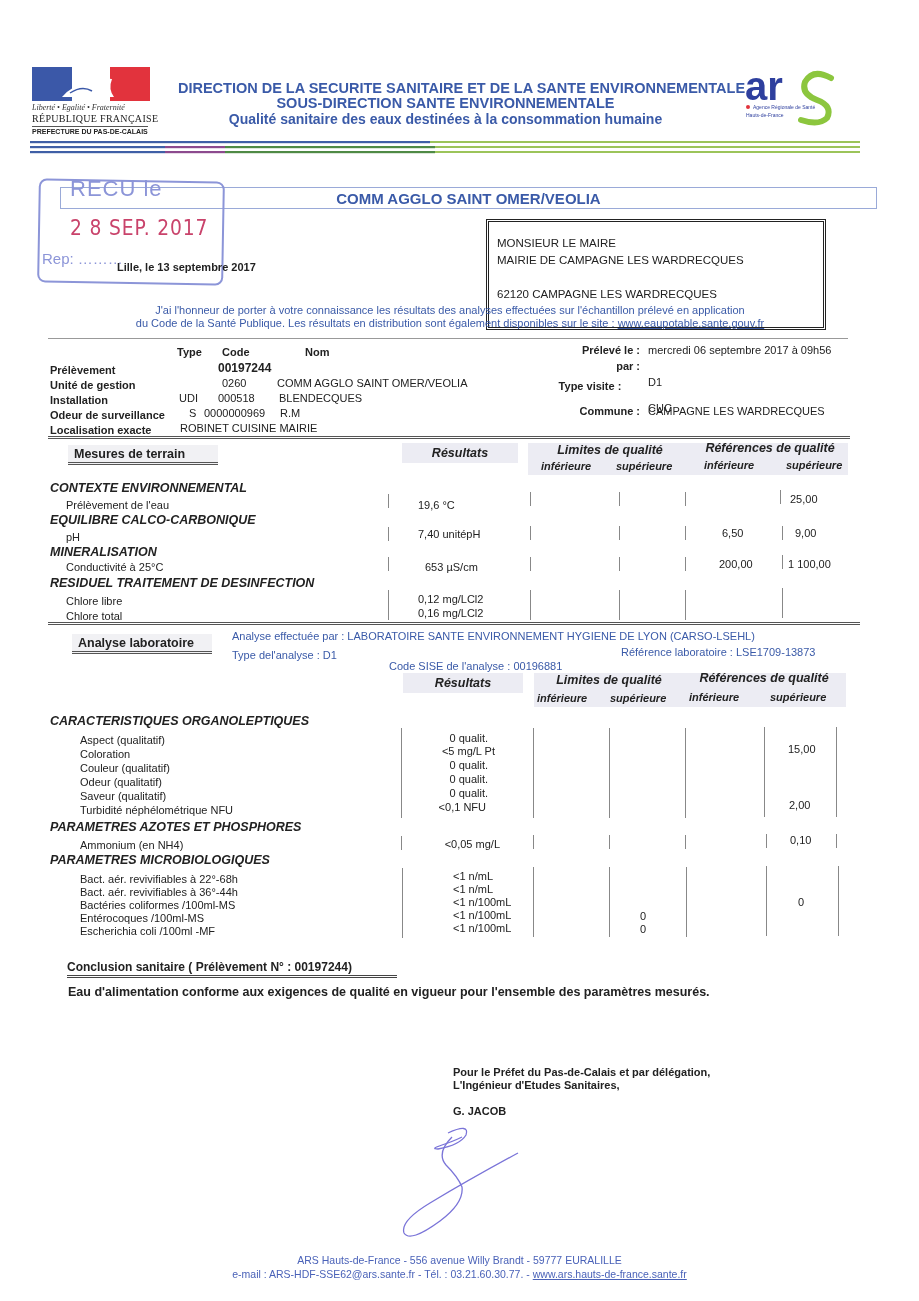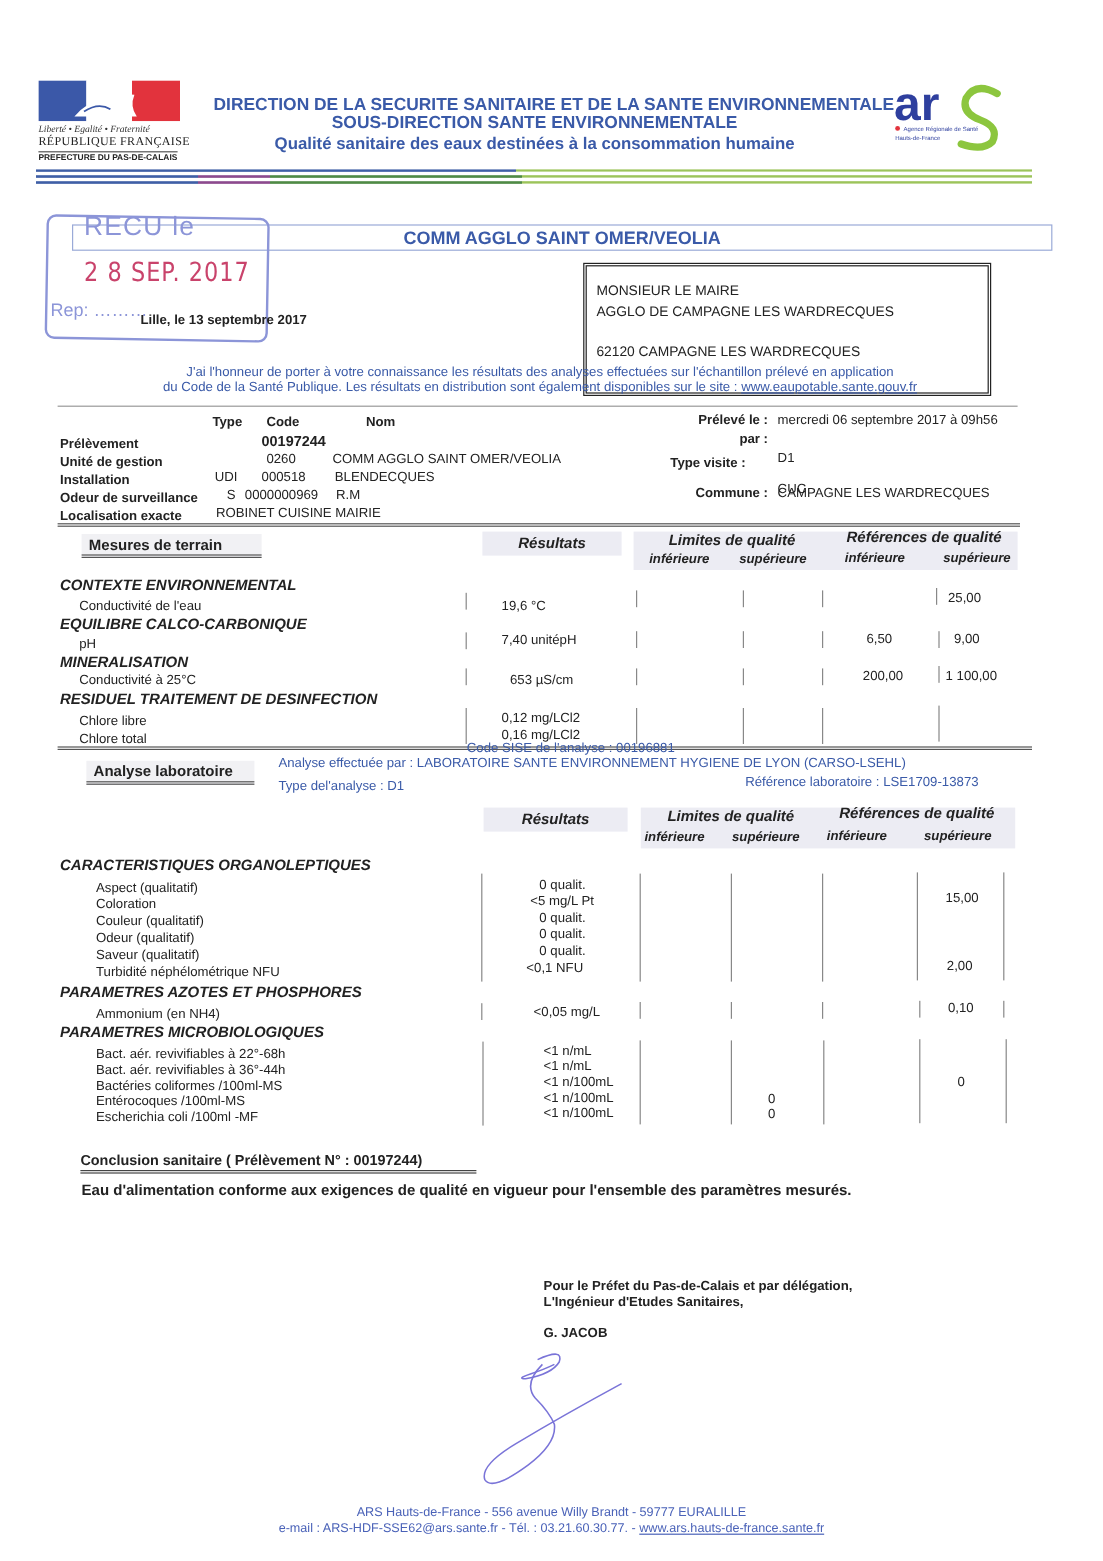--- a/index.html
+++ b/index.html
@@ -88,21 +88,21 @@
   <span>COMM AGGLO SAINT OMER/VEOLIA</span>
 </div>
 <div class="abs stamp"></div>
 <div class="abs stamp-recu">RECU le</div>
 <div class="abs stamp-date">2 8 SEP. 2017</div>
 <div class="abs stamp-rep">Rep: ………</div>
 <div class="abs lille">Lille, le 13 septembre 2017</div>
 
 <div class="abs addr">
   <div>MONSIEUR LE MAIRE</div>
-  <div>AGGLO DE CAMPAGNE LES WARDRECQUES</div>
+  <div>MAIRIE DE CAMPAGNE LES WARDRECQUES</div>
   <div style="height:17px"></div>
   <div>62120 CAMPAGNE LES WARDRECQUES</div>
 </div>
 
 <div class="abs intro">
   <div>J'ai l'honneur de porter à votre connaissance les résultats des analyses effectuées sur l'échantillon prélevé en application</div>
   <div><span>du Code de la Santé Publique. Les résultats en distribution sont également disponibles sur le site : </span><a href="#">www.eaupotable.sante.gouv.fr</a></div>
 </div>
 <div class="abs rule" style="left:48px;top:338px;width:800px;height:1px;background:#999;"></div>
 
@@ -146,21 +146,21 @@
 <div class="abs shade colhead" style="left:402px;top:443px;width:116px;height:20px;line-height:20px;">Résultats</div>
 <div class="abs shade" style="left:528px;top:443px;width:320px;height:32px;"></div>
 <div class="abs colhead" style="left:530px;top:443px;width:160px;">Limites de qualité</div>
 <div class="abs colhead" style="left:690px;top:441px;width:160px;">Références de qualité</div>
 <div class="abs subhead" style="left:541px;top:460px;">inférieure</div>
 <div class="abs subhead" style="left:616px;top:460px;">supérieure</div>
 <div class="abs subhead" style="left:704px;top:459px;">inférieure</div>
 <div class="abs subhead" style="left:786px;top:459px;">supérieure</div>
 
 <div class="abs cat" style="left:50px;top:481px;">CONTEXTE ENVIRONNEMENTAL</div>
-<div class="abs param" style="left:66px;top:499px;">Conductivité de l'eau</div>
+<div class="abs param" style="left:66px;top:499px;">Prélèvement de l'eau</div>
 <div class="abs val" style="left:418px;top:499px;">19,6  °C</div>
 <div class="abs val" style="left:790px;top:493px;">25,00</div>
 
 <div class="abs cat" style="left:50px;top:513px;">EQUILIBRE CALCO-CARBONIQUE</div>
 <div class="abs param" style="left:66px;top:531px;">pH</div>
 <div class="abs val" style="left:418px;top:528px;">7,40  unitépH</div>
 <div class="abs val" style="left:722px;top:527px;">6,50</div>
 <div class="abs val" style="left:795px;top:527px;">9,00</div>
 
 <div class="abs cat" style="left:50px;top:545px;">MINERALISATION</div>
@@ -194,21 +194,21 @@
 <div class="abs vbar" style="left:530px;top:590px;height:30px;"></div>
 <div class="abs vbar" style="left:619px;top:590px;height:30px;"></div>
 <div class="abs vbar" style="left:685px;top:590px;height:30px;"></div>
 <div class="abs vbar" style="left:782px;top:588px;height:30px;"></div>
 
 <div class="abs" style="left:48px;top:622px;width:812px;height:0;border-top:3px double #555;"></div>
 
 <div class="abs section-btn" style="left:72px;top:634px;width:130px;">Analyse laboratoire</div>
 <div class="abs labinfo" style="left:232px;top:630px;">Analyse effectuée par : LABORATOIRE SANTE ENVIRONNEMENT HYGIENE DE LYON (CARSO-LSEHL)</div>
 <div class="abs labinfo" style="left:232px;top:649px;">Type del'analyse : D1</div>
-<div class="abs labinfo" style="left:389px;top:618px;text-align:center;">Code SISE de l'analyse : 00196881</div>
+<div class="abs labinfo" style="left:389px;top:660px;text-align:center;">Code SISE de l'analyse : 00196881</div>
 <div class="abs labinfo" style="left:621px;top:646px;">Référence laboratoire : LSE1709-13873</div>
 
 <div class="abs shade colhead" style="left:403px;top:673px;width:120px;height:20px;line-height:20px;">Résultats</div>
 <div class="abs shade" style="left:534px;top:673px;width:312px;height:34px;"></div>
 <div class="abs colhead" style="left:534px;top:673px;width:150px;">Limites de qualité</div>
 <div class="abs colhead" style="left:684px;top:671px;width:160px;">Références de qualité</div>
 <div class="abs subhead" style="left:537px;top:692px;">inférieure</div>
 <div class="abs subhead" style="left:610px;top:692px;">supérieure</div>
 <div class="abs subhead" style="left:689px;top:691px;">inférieure</div>
 <div class="abs subhead" style="left:770px;top:691px;">supérieure</div>

